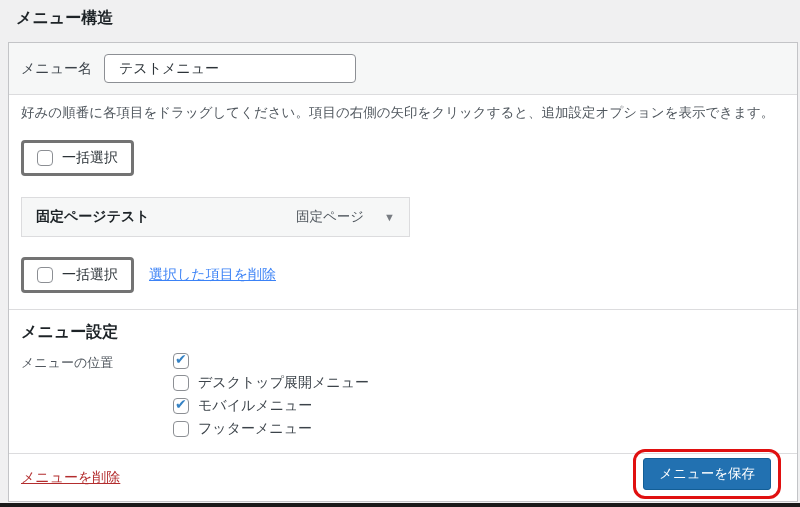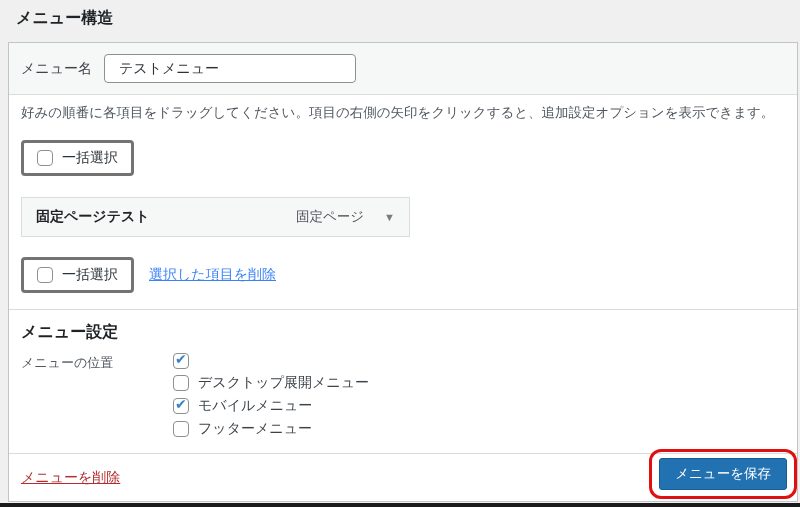--- a/index.html
+++ b/index.html
@@ -94,21 +94,21 @@
 
   .panel-footer {
     position: absolute; left: 0; right: 0; bottom: 0; height: 48px;
     border-top: 1px solid #dcdcde;
     display: flex; align-items: center; justify-content: space-between;
     padding: 0 12px;
   }
   .delete-menu-link { font-size: 14px; color: #b32d2e; text-decoration: underline; }
 
   .save-annotation {
-    position: absolute; right: 0px; bottom: 2px;
+    position: absolute; right: 16px; bottom: 2px;
     border: 3px solid #e01010; border-radius: 12px;
     padding: 6px 7px;
   }
   .save-button {
     background: #2271b1; border: 1px solid #135e96; border-radius: 3px;
     color: #fff; font-size: 13.5px; font-family: inherit;
     padding: 6px 15px; cursor: pointer;
   }
 
   .bottom-edge {

